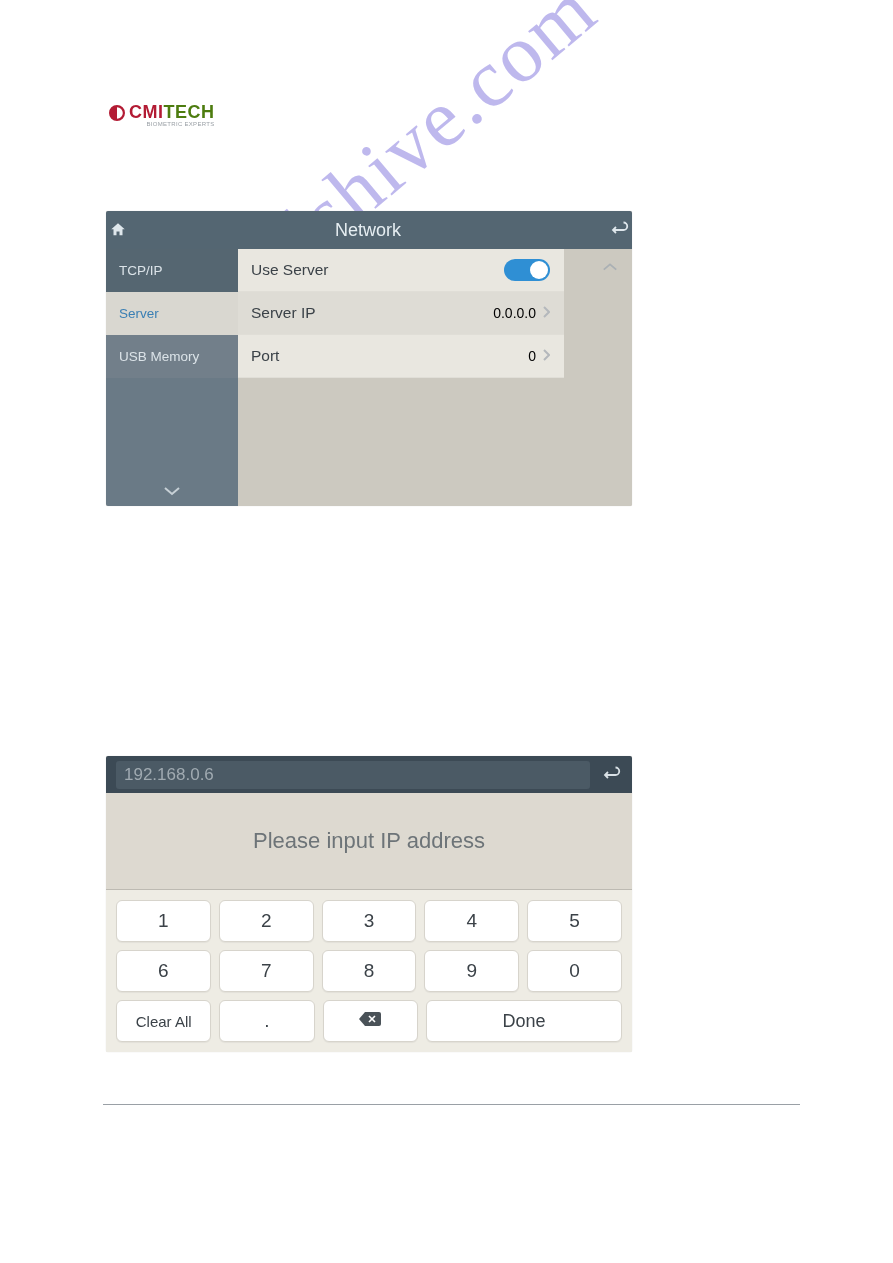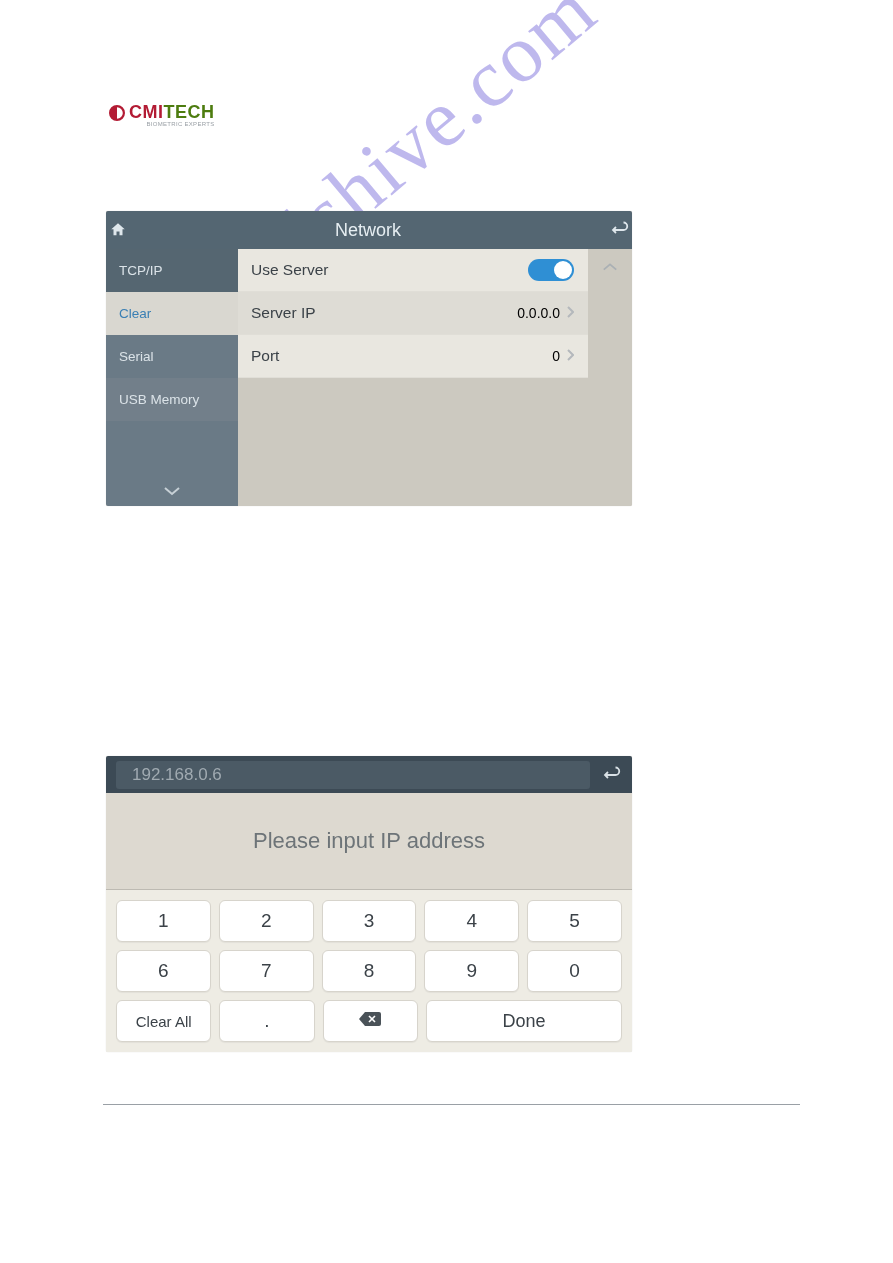--- a/index.html
+++ b/index.html
@@ -22,37 +22,37 @@
     .body { flex:1; display:flex; min-height:0; }
 
     .sidebar { width:132px; background:#6a7a86; color:#dbe3e8; display:flex; flex-direction:column; font-size:13.5px; }
     .side-item { height:43px; display:flex; align-items:center; padding-left:13px; cursor:pointer; }
     .side-item.tcpip { background:#556671; }
     .side-item.active { background:#d9d7d0; color:#3a7fb4; }
     .side-item.serial { background:#6a7a86; }
     .side-item.usb    { background:#727f8a; }
     .side-chevron { margin-top:auto; height:30px; display:flex; align-items:center; justify-content:center; color:#c7d0d6; }
 
-    .main { flex:1; display:flex; }
+    .main { flex:1; display:flex;gap:24px; }
     .settings { flex:1; display:flex; flex-direction:column; }
     .row { height:43px; display:flex; align-items:center; padding:0 14px 0 13px; font-size:15.5px; color:#3b4248; border-bottom:1px solid #e0ded7; }
     .row.alt0 { background:#e9e7e0; }
     .row.alt1 { background:#dedcd5; }
     .row .label { flex:1; }
     .row .value { color:#000000; font-size:14px; margin-right:6px; }
     .row .chev  { color:#b4b8bc; }
     .scrollcol { width:44px; background:#ccc9c0; display:flex; flex-direction:column; align-items:center; padding-top:10px; color:#aab0b4; }
 
     .toggle { width:46px; height:22px; border-radius:11px; background:#2f8fd4; position:relative; }
     .toggle::after { content:""; position:absolute; right:2px; top:2px; width:18px; height:18px; border-radius:50%; background:#fff; }
 
     
     .keypad-screen { left:106px; top:756px; height:296px; background:#eceae2; display:flex; flex-direction:column; }
     .ip-bar { height:38px; background:#3c4a55; display:flex; align-items:center; padding:0 10px; gap:10px; }
-    .ip-input { flex:1; height:28px; background:#4b5a65; border-radius:3px; color:#a0aab1; font-size:17px; display:flex; align-items:center; padding-left:16px; }
+    .ip-input { flex:1; height:28px; background:#4b5a65; border-radius:3px; color:#a0aab1; font-size:17px; display:flex; align-items:center; padding-left:8px; }
     .back-icon { color:#d9e1e6; }
     .prompt { height:98px; background:#ddd9d0; border-bottom:1px solid #bdbab2; display:flex; align-items:center; justify-content:center; color:#6d7478; font-size:22px; }
     .keys { flex:1; background:#eeece4; padding:10px; display:flex; flex-direction:column; gap:8px; }
     .keyrow { display:flex; gap:8px; }
     .key { flex:1; height:42px; background:#fff; border:1px solid #d7d4cc; border-radius:6px; display:flex; align-items:center; justify-content:center; font-size:19px; color:#3b4248; cursor:pointer; box-shadow:0 1px 1px rgba(0,0,0,0.05); }
     .key.small { font-size:15px; }
     .key.bksp { background:#fff; }
     .key.done { flex:2.08; font-size:18px; }
 
     .hr { position:absolute; left:103px; top:1104px; width:697px; height:1px; background:#9aa0a6; }
@@ -91,24 +91,21 @@
           <path d="M8 8l-4 4 4 4"></path>
         </svg>
     </span>
   </div>
   <div class="body">
     <div class="sidebar">
       <div class="side-item tcpip">
           <span>TCP/IP</span>
         </div>
       <div class="side-item active">
-          <span>Clear</span>
-        </div>
-      <div class="side-item serial">
-          <span>Serial</span>
+          <span>Server</span>
         </div>
       <div class="side-item usb">
           <span>USB Memory</span>
         </div>
       <div class="side-chevron">
         <svg width="18" height="12" viewBox="0 0 18 12" fill="none" stroke="#c7d0d6" stroke-width="2">
             <path d="M2 3l7 6 7-6"></path>
           </svg>
       </div>
     </div>

